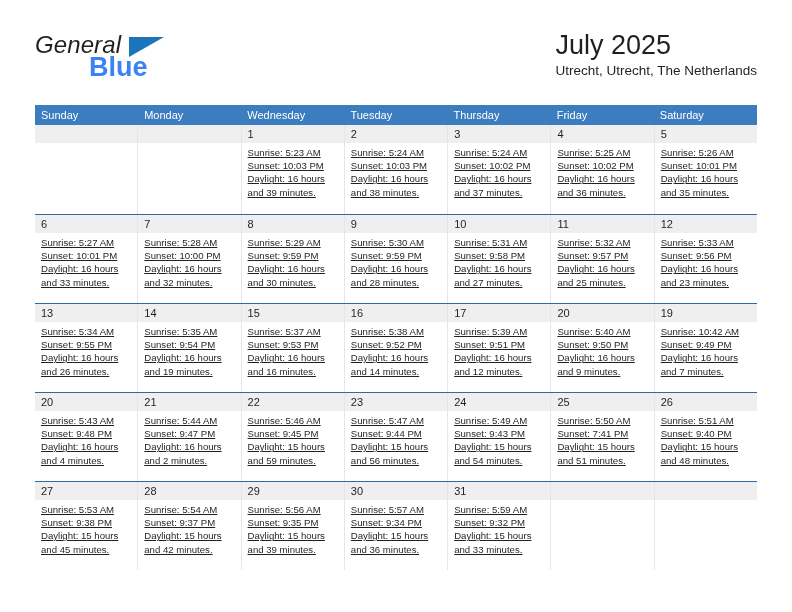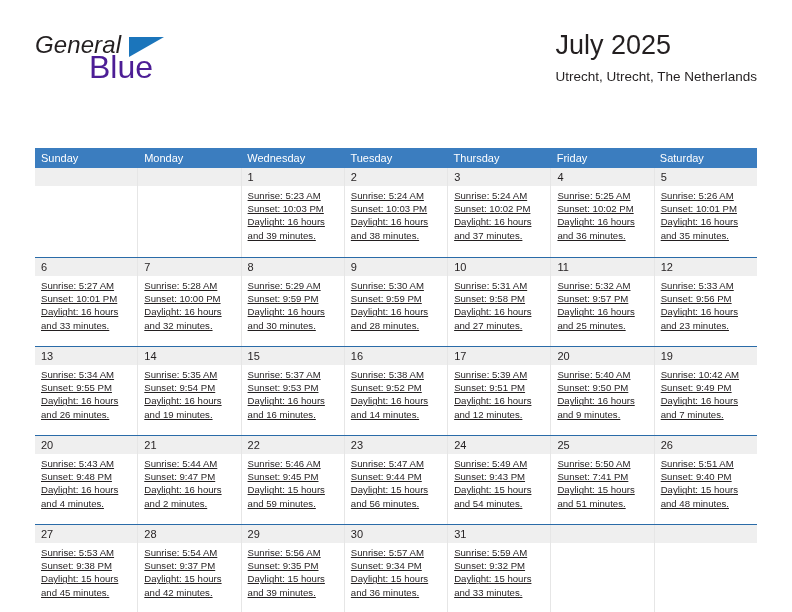--- a/index.html
+++ b/index.html
@@ -43,23 +43,24 @@
     font-size: 24px;
     letter-spacing: 0.1px;
     color: #231f20;
     line-height: 26px;
     font-style: italic;
   }
   .brand-blue {
     position: absolute;
     left: 54px;
     top: 22px;
-    font-size: 32px;
-    color: #4c1d95;
+    font-size: 27px;
+    color: #3b82f6;
     line-height: 26px;
+    font-weight: bold;
   }
   .brand-tri {
     position: absolute;
     left: 94px;
     top: 5px;
     width: 0;
     height: 0;
     border-left: 35px solid #1b75bb;
     border-bottom: 20px solid transparent;
   }
@@ -70,39 +71,37 @@
     top: 0;
     text-align: left;
   }
   .cal-title {
     font-size: 27px;
     color: #231f20;
     line-height: 34px;
     white-space: nowrap;
   }
   .cal-subtitle {
-    margin-top: 6px;
     font-size: 13.5px;
     color: #231f20;
     line-height: 17px;
     white-space: nowrap;
   }
 
   
   .calendar {
     position: absolute;
     left: 35px;
     top: 105px;
     width: 722px;
   }
   .dow-row {
     display: flex;
     background: #3b7dbf;
     height: 20px;
-    margin-top: 43px;
   }
   .dow {
     flex: 1 1 0;
     color: #ffffff;
     font-size: 11px;
     line-height: 20px;
     padding-left: 6px;
     box-sizing: border-box;
     white-space: nowrap;
   }

